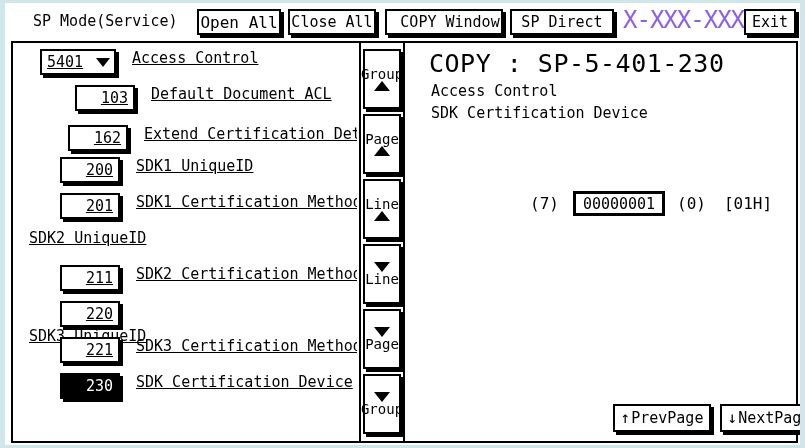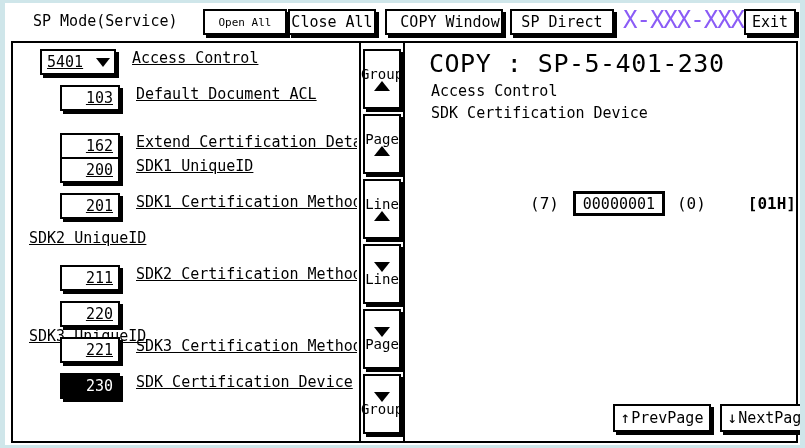--- a/index.html
+++ b/index.html
@@ -45,21 +45,21 @@
     left: 0; top: 0;
     width: 795px; height: 36px;
   }
   #toolbar-title {
     position: absolute;
     left: 28px; top: 9px;
     font-size: 15px;
     color: #000;
     white-space: nowrap;
   }
-  #btn-open-all   { left: 192px; top: 6px;  width: 84px;  height: 26px; font-size: 11px; margin-left: 6px; }
+  #btn-open-all   { left: 192px; top: 6px;  width: 84px;  height: 26px; font-size: 16px; }
   #btn-close-all  { left: 283px; top: 6px;  width: 88px;  height: 26px; font-size: 15px; }
   #btn-copy-win   { left: 380px; top: 6px;  width: 118px; height: 26px; font-size: 15px; padding-left: 12px; }
   #btn-sp-direct  { left: 505px; top: 6px;  width: 104px; height: 26px; font-size: 15px; }
   #model-code {
     position: absolute;
     left: 618px; top: 3px;
     font-size: 24px;
     letter-spacing: -1px;
     color: #8b5cf6;
     white-space: nowrap;
@@ -221,21 +221,21 @@
     border: 3px solid #000000;
     box-sizing: border-box;
     display: flex;
     align-items: center;
     justify-content: center;
     font-size: 15px;
     background: #ffffff;
     color: #000;
   }
   #value-paren { margin-left: 12px; }
-  #value-hex   { margin-left: 42px; font-weight: bold; }
+  #value-hex   { margin-left: 18px; }
 
   #initial-row {
     position: absolute;
     left: 0; top: 200px;
     width: 100%;
     display: flex;
     align-items: center;
     padding-left: 84px;
     box-sizing: border-box;
     font-size: 16px;
@@ -283,26 +283,26 @@
 
     <div id="list-panel">
         <div class="list-row" style="top: 6px;">
           <div class="code-box group" style="margin-left: 27px;">
             <span>5401</span>
             <span class="caret-down"></span>
           </div>
           <div class="row-label">Access Control</div>
         </div>
         <div class="list-row" style="top: 42px;">
-          <div class="code-box" style="margin-left: 47px;">
+          <div class="code-box" style="margin-left: 62px;">
             <span>103</span>
           </div>
           <div class="row-label">Default Document ACL</div>
         </div>
-        <div class="list-row" style="top: 90px;">
+        <div class="list-row" style="top: 82px; padding-left: 8px;">
           <div class="code-box" style="margin-left: 47px;">
             <span>162</span>
           </div>
           <div class="row-label">Extend Certification Detail</div>
         </div>
         <div class="list-row" style="top: 114px;">
           <div class="code-box" style="margin-left: 47px;">
             <span>200</span>
           </div>
           <div class="row-label">SDK1 UniqueID</div>

